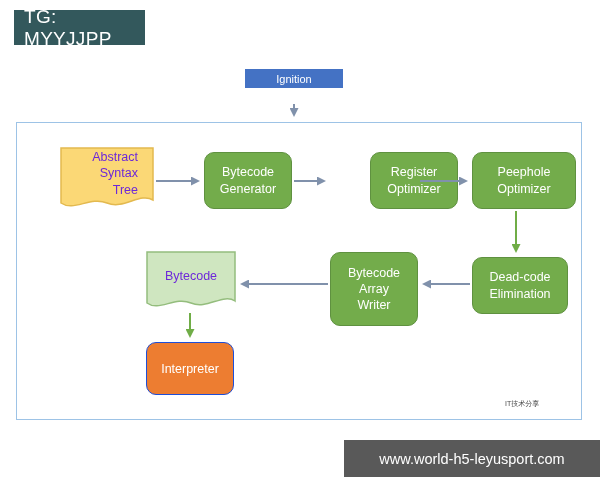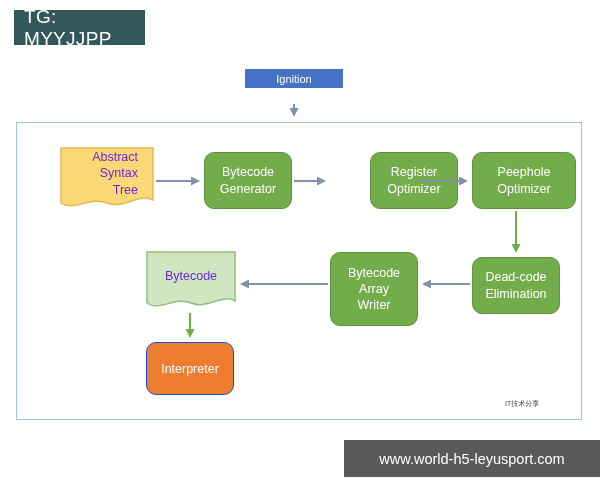--- a/index.html
+++ b/index.html
@@ -33,21 +33,21 @@
     background:#73ac4b;border:1px solid #5f9140;border-radius:10px;
     color:#ffffff;font-size:12.5px;line-height:1.3;
   }
   .orange{
     background:#ed7d31;border:1px solid #1d4ed8;border-radius:10px;
     color:#ffffff;font-size:12.5px;
   }
   .n-bg{left:204px;top:152px;width:88px;height:57px;}
   .n-ro{left:330px;top:152px;width:88px;height:57px;margin-left:40px;}
   .n-po{left:472px;top:152px;width:104px;height:57px;}
-  .n-dc{left:472px;top:257px;width:88px;height:57px;}
+  .n-dc{left:472px;top:257px;width:96px;height:57px;}
   .n-baw{left:330px;top:252px;width:88px;height:74px;}
   .n-int{left:146px;top:342px;width:88px;height:53px;}
   .n-baw span{display:inline-block;max-width:62px;}
   
   .doc{position:absolute;}
   .doc svg{position:absolute;left:0;top:0;}
   .doc .doc-label{
     position:absolute;left:0;top:0;width:100%;height:80%;
     display:flex;align-items:center;justify-content:center;text-align:right;
     color:#6d28d9;font-size:12.5px;line-height:1.3;

